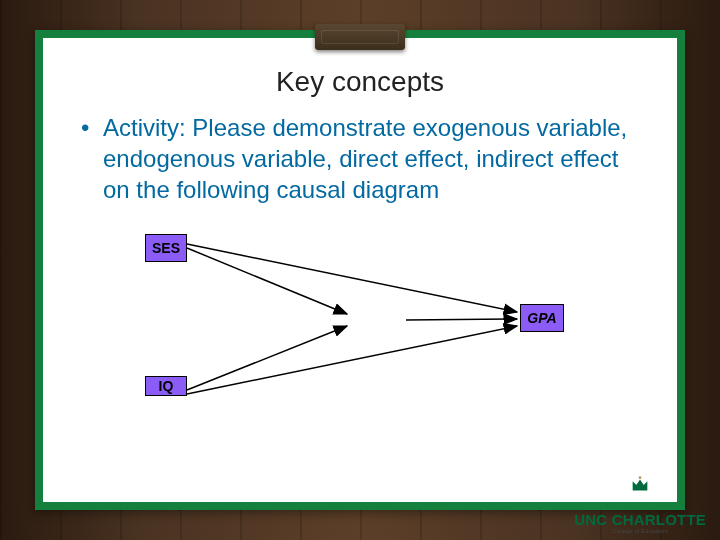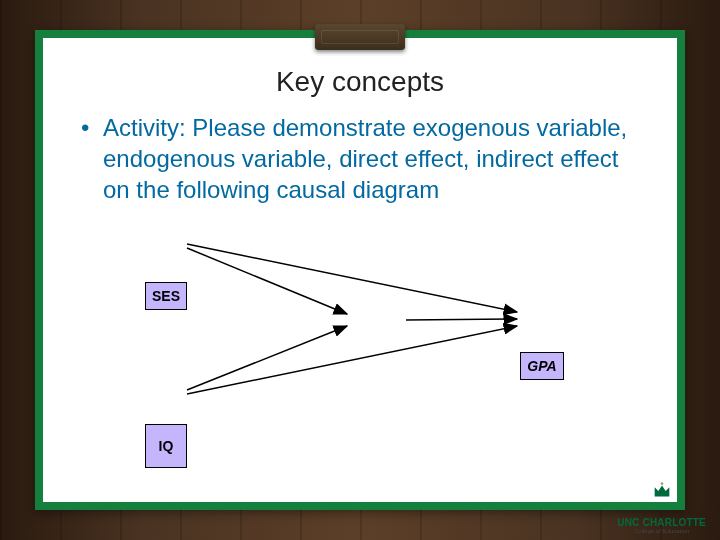--- a/index.html
+++ b/index.html
@@ -69,50 +69,49 @@
   .diagram-wrap {
     margin: 20px auto 0 auto;
     width: 470px;
     height: 195px;
     position: relative;
     background: #fff;
   }
   .node {
     position: absolute;
     border: 1.5px solid #000;
-    background: #c4b5fd;
+    background: #8b5cf6;
     font-size: 14px;
     font-weight: bold;
     display: flex;
     align-items: center;
     justify-content: center;
     padding: 4px 8px;
-    margin-top: 48px;
   }
   .node.ses  { left: 20px;  top: 8px;   width: 42px; height: 28px; }
   .node.motiv{ left: 225px; top: 80px;  width: 56px; height: 28px; }
   .node.gpa  { left: 395px; top: 78px;  width: 44px; height: 28px; font-style: italic; }
-  .node.iq   { left: 20px;  top: 150px; width: 42px; height: 44px; }
+  .node.iq   { left: 20px;  top: 150px; width: 42px; height: 20px; }
   svg.arrows {
     position: absolute;
     top: 0; left: 0;
     width: 100%; height: 100%;
   }
   .logo-area {
     position: absolute;
     bottom: 6px;
     right: 14px;
     text-align: center;
   }
   .logo-mark {
     width: 22px; height: 22px;
     margin: 0 auto 2px auto;
   }
   .logo-text {
-    font-size: 10px;
+    font-size: 15px;
     font-weight: bold;
     color: #006a3f;
     letter-spacing: 0.2px;
     margin-top: 9px;
   }
   .logo-sub {
     font-size: 6px;
     color: #444;
   }
 </style>

